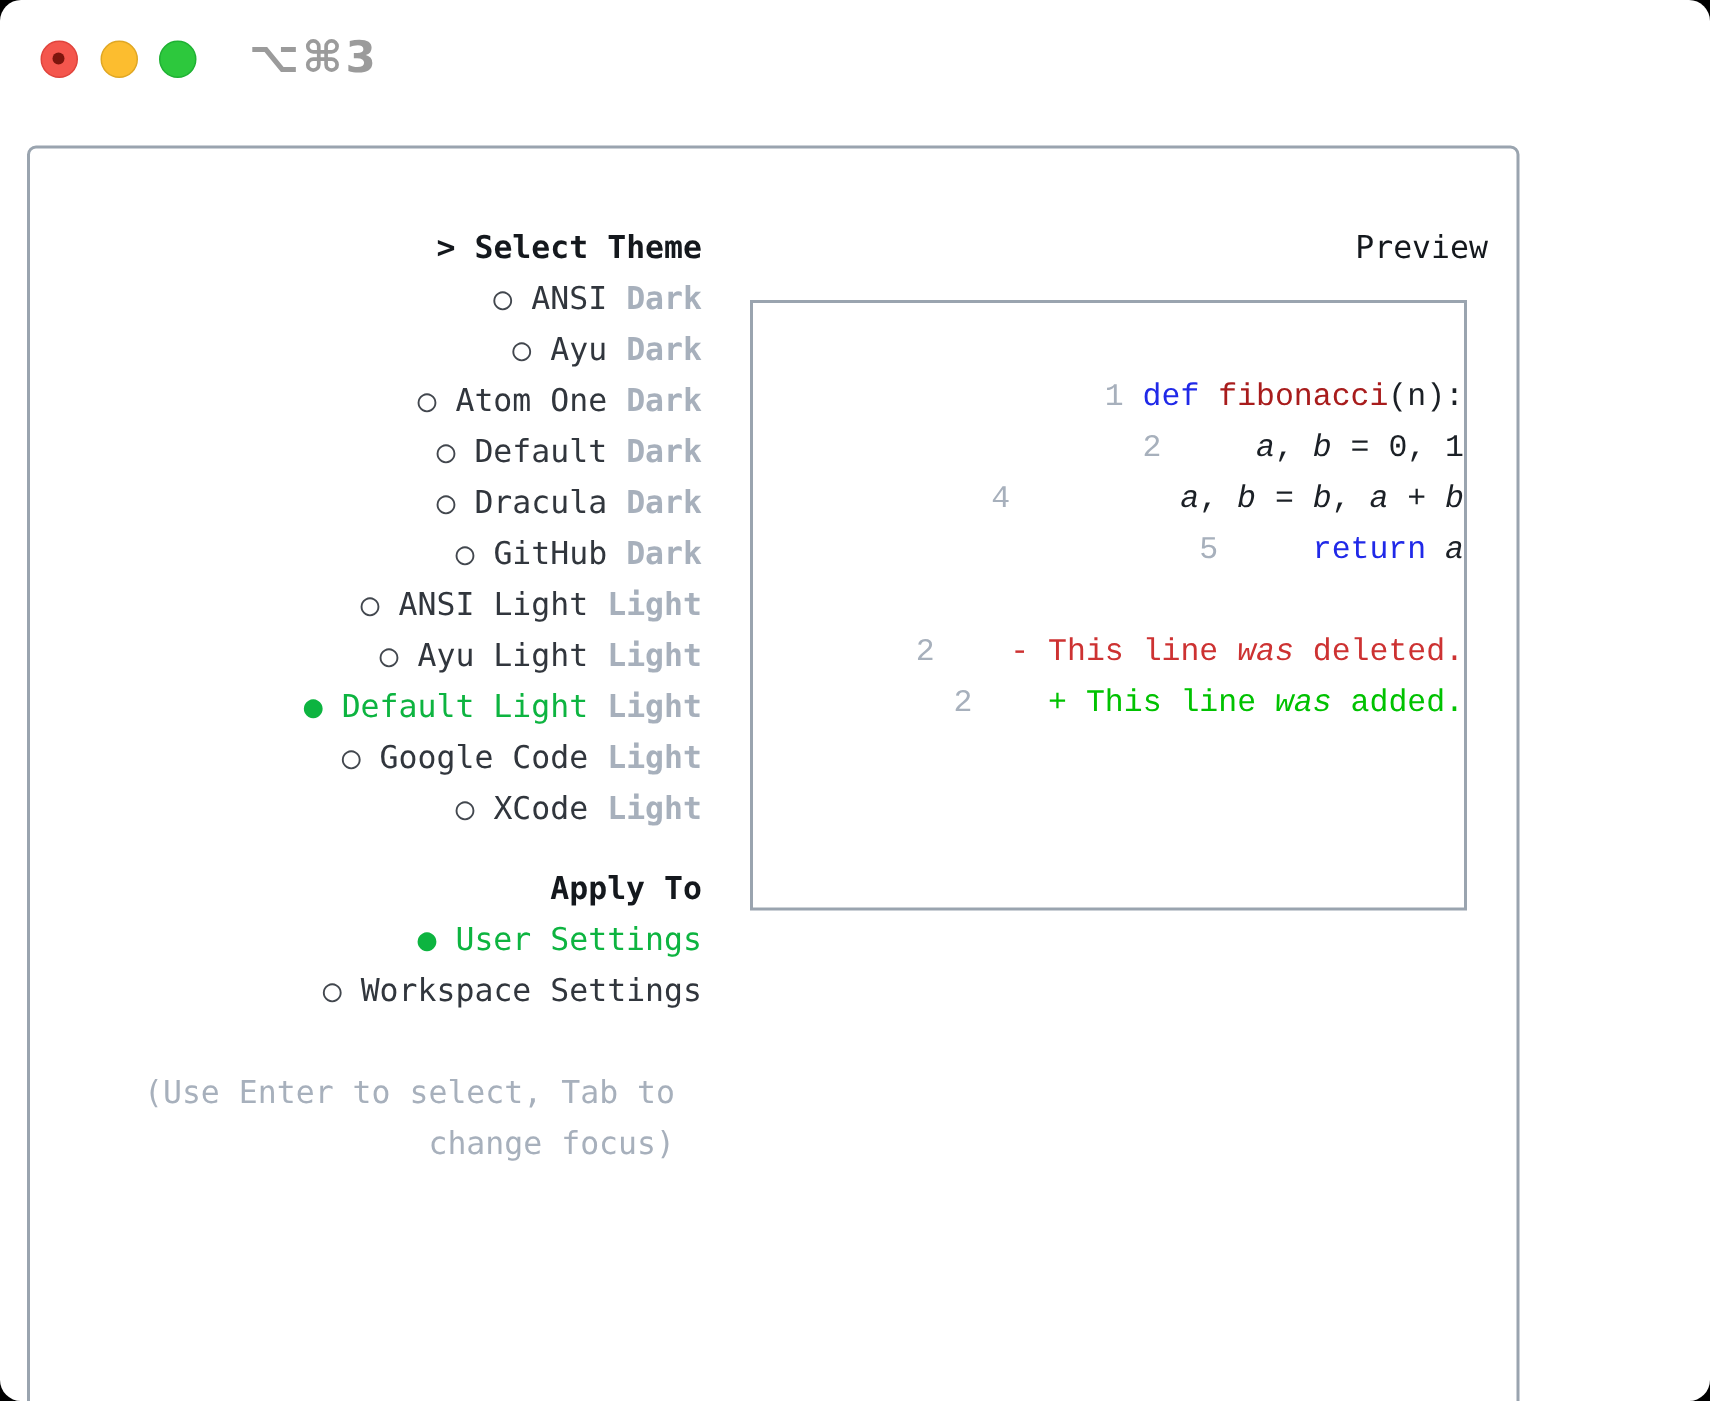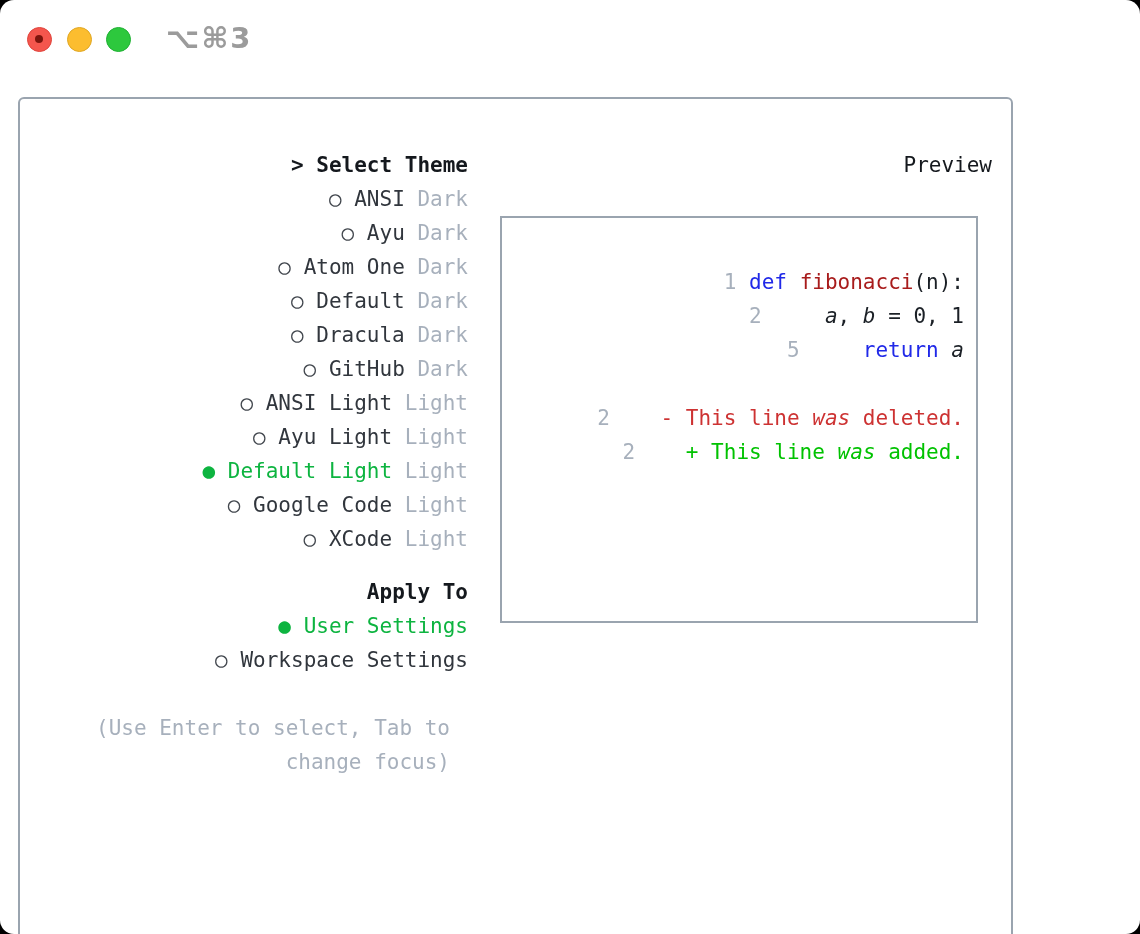--- a/index.html
+++ b/index.html
@@ -36,35 +36,35 @@
 
   .theme-col   { position:absolute; left:18px;  top:49px; width:430px; }
   .preview-col { position:absolute; left:480px; top:49px; width:492px; }
 
   .row { height:34px; font-size:21px; line-height:34px; white-space:pre; color:var(--item-dark); }
   .hdr-marker { font-weight:bold; color:var(--text-dark); }
   .hdr-title  { font-weight:bold; color:var(--text-dark); }
   .bullet  { color:#42474e; }
   .bullet.sel { color:var(--sel-green); }
   .name.sel   { color:var(--sel-green); }
-  .variant { color:var(--muted-gray); }
+  .variant { color:var(--muted-gray);font-weight:bold; }
 
   .apply-block { margin-top:19px; }
 
   .help {
     margin-top:34px; width:412px; color:var(--muted-gray);
     font-size:21px; line-height:34px; white-space:normal;
   }
 
   
   .preview-title { height:34px; font-size:21px; line-height:34px; font-weight:normal; color:var(--text-dark); }
   .preview-box {
-    margin-top:34px; width:478px; height:407px; box-sizing:border-box;
+    margin-top:18px; width:478px; height:407px; box-sizing:border-box;
     border:2px solid var(--border-gray); background:#fff;
-    padding:47px 12px 0 23px; overflow:hidden;
+    padding:47px 0 0 23px; overflow:hidden;font-family:Liberation Mono, monospace;
   }
   .code-line { height:34px; font-size:21px; line-height:34px; white-space:pre; color:var(--code-text); }
   .lnum    { color:var(--lnum-gray); }
   .tok-kw  { color:var(--kw-blue); }
   .tok-fn  { color:var(--fn-red); }
   .tok-pl  { color:var(--code-text); }
   .tok-var { color:var(--code-text); font-style:italic; }
   .tok-ctx { color:var(--ctx-gray); }
   .tok-del { color:var(--del-red); }
   .tok-add { color:var(--add-green); }
@@ -109,20 +109,21 @@
       </div>
 
       <div class="help">(Use Enter to select, Tab to change focus)</div>
     </div>
 
     <div class="preview-col">
       <div class="preview-title">Preview</div>
       <div class="preview-box">
           <div class="code-line"><span class="lnum">1</span> <span class="tok-kw">def</span><span class="tok-pl"> </span><span class="tok-fn">fibonacci</span><span class="tok-pl">(n):</span></div>
           <div class="code-line"><span class="lnum">2</span> <span class="tok-pl">    </span><span class="tok-var">a</span><span class="tok-pl">, </span><span class="tok-var">b</span><span class="tok-pl"> = 0, 1</span></div>
+          <div class="code-line"><span class="lnum">4</span> <span class="tok-pl">        </span><span class="tok-var">a</span><span class="tok-pl">, </span><span class="tok-var">b</span><span class="tok-pl"> = </span><span class="tok-var">b</span><span class="tok-pl">, </span><span class="tok-var">a</span><span class="tok-pl"> + </span><span class="tok-var">b</span></div>
           <div class="code-line"><span class="lnum">5</span> <span class="tok-pl">    </span><span class="tok-kw">return</span><span class="tok-pl"> </span><span class="tok-var">a</span></div>
           <div class="code-line"></div>
           <div class="code-line"><span class="lnum">2</span> <span class="tok-del">   - This line </span><span class="tok-del tok-it">was</span><span class="tok-del"> deleted.</span></div>
           <div class="code-line"><span class="lnum">2</span> <span class="tok-add">   + This line </span><span class="tok-add tok-it">was</span><span class="tok-add"> added.</span></div>
         </div>
     </div>
 
   </div>
 </div>
 

